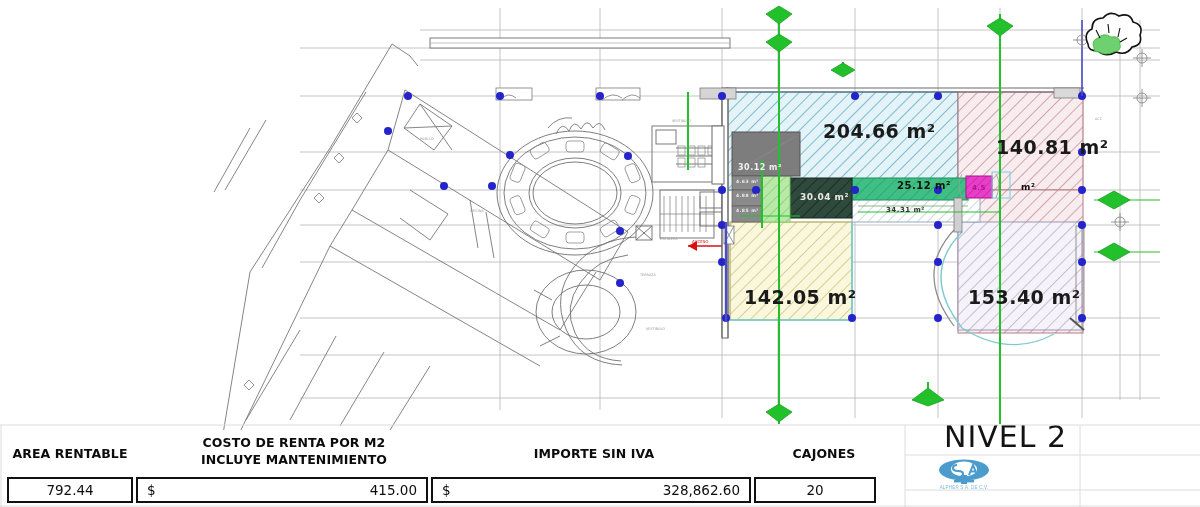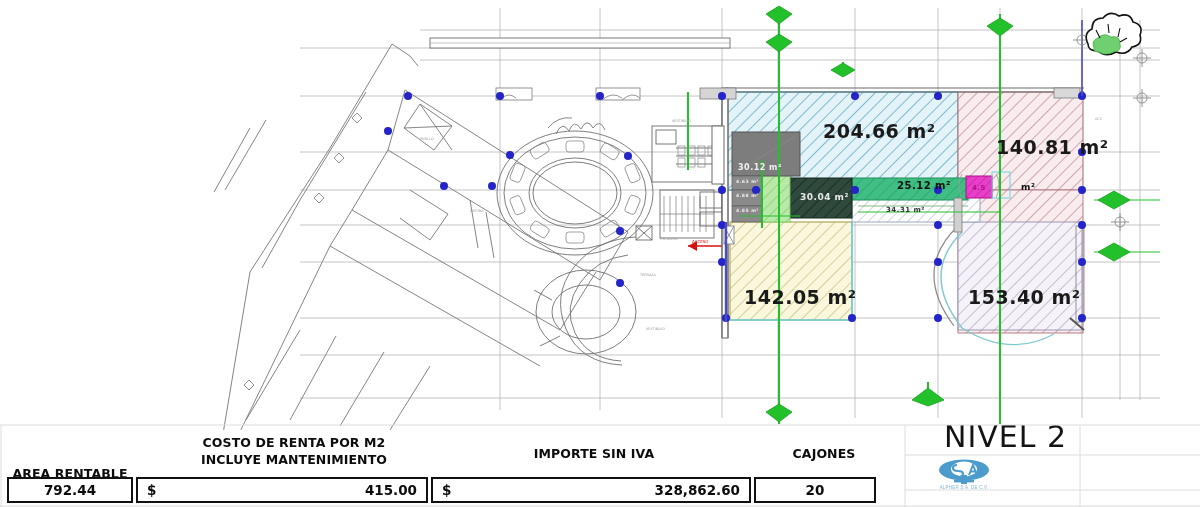--- a/index.html
+++ b/index.html
@@ -59,34 +59,33 @@
 
   
   .table-zone{position:absolute;left:0;top:425px;width:1200px;height:82px;}
   .thead{position:absolute;left:0;top:0;width:900px;height:48px;}
   .th{
     position:absolute;
     font-family:"DejaVu Sans", sans-serif;
     font-weight:700;font-size:12.5px;color:#0c0c0c;
     text-align:center;line-height:17px;letter-spacing:.1px;
   }
-  .th-1{left:0px;top:20px;width:140px;margin-top:20px;}
+  .th-1{left:0px;top:20px;width:140px;}
   .th-2{left:148px;top:9px;width:292px;}
   .th-3{left:434px;top:20px;width:320px;}
   .th-4{left:760px;top:20px;width:128px;}
 
   .trow{position:absolute;left:7px;top:52px;height:26px;display:flex;}
   .cell{
     border:2px solid #111;
     height:26px;box-sizing:border-box;
     display:flex;align-items:center;
     font-family:"DejaVu Sans", sans-serif;
     font-size:13.5px;color:#0c0c0c;
     background:#fff;
-    font-weight:bold;
   }
   .cell + .cell{margin-left:3px;}
   .c-area{width:126px;justify-content:center;}
   .c-money{width:292px;justify-content:space-between;padding:0 9px;}
   .c-money2{width:320px;justify-content:space-between;padding:0 9px;}
   .c-cajones{width:122px;justify-content:center;}
   .cur{font-size:13.5px;}
 
   .faint-grid{position:absolute;left:0;top:0;width:1200px;height:507px;pointer-events:none;}
 </style>

